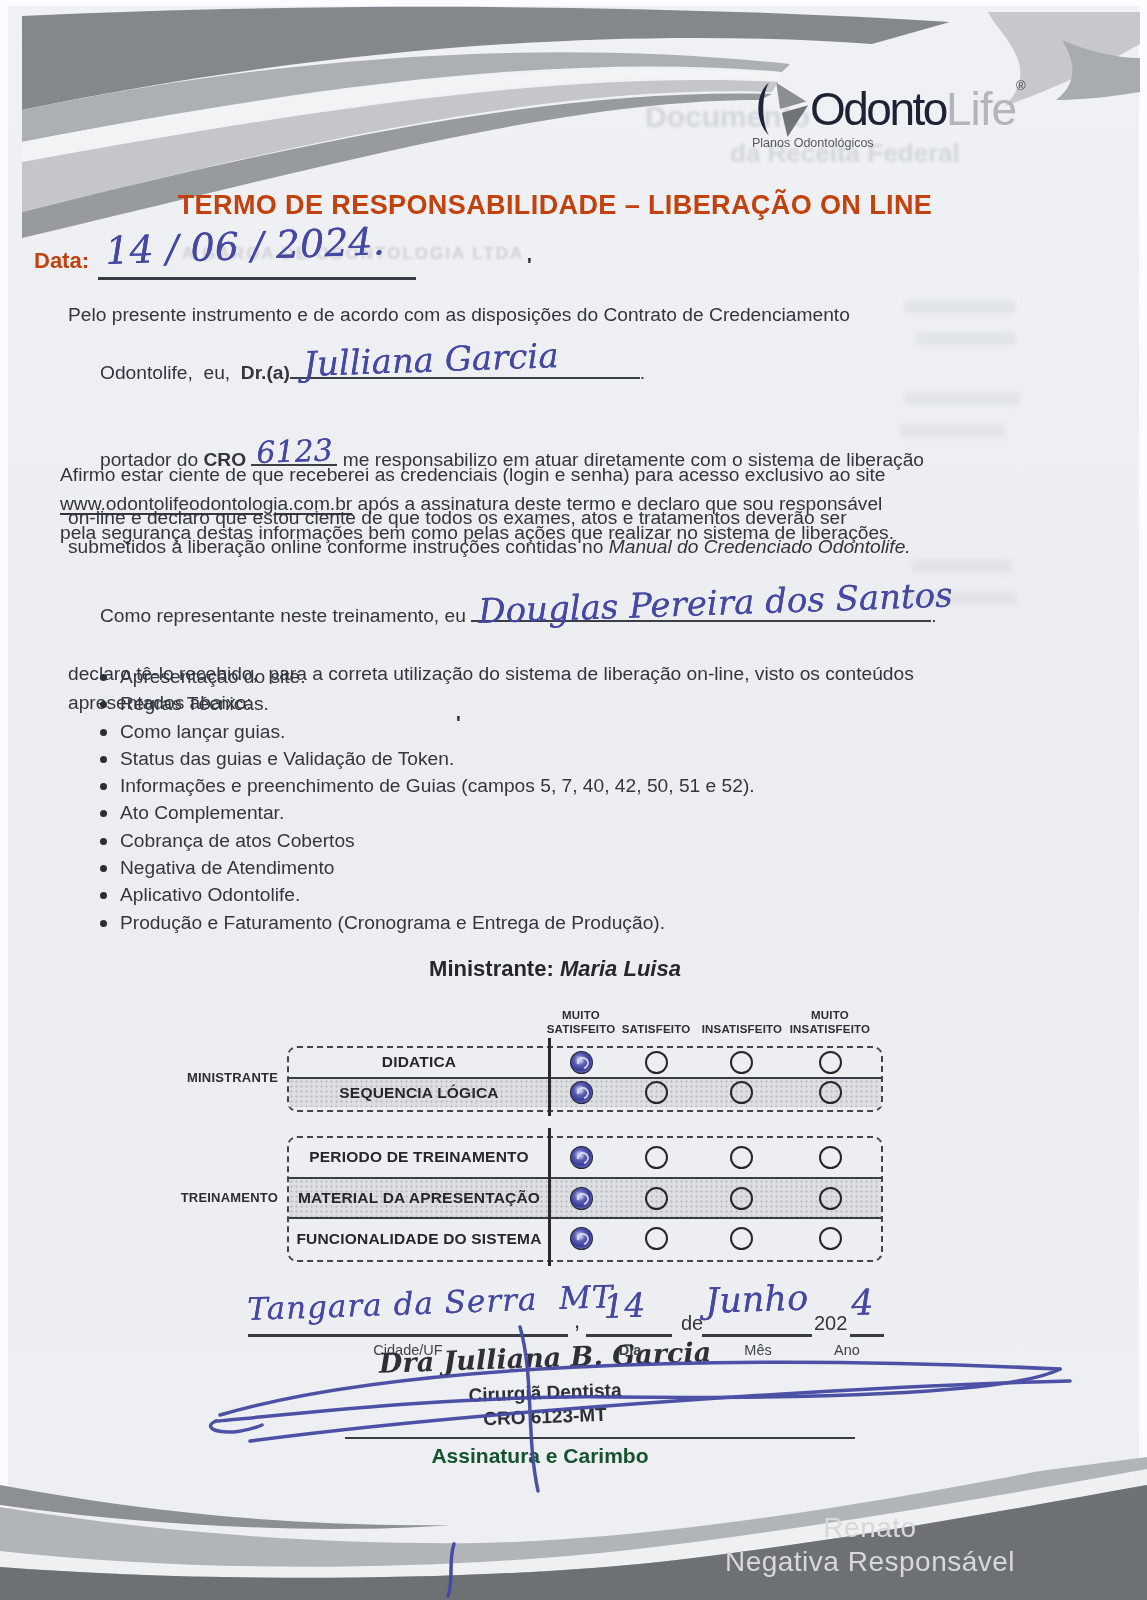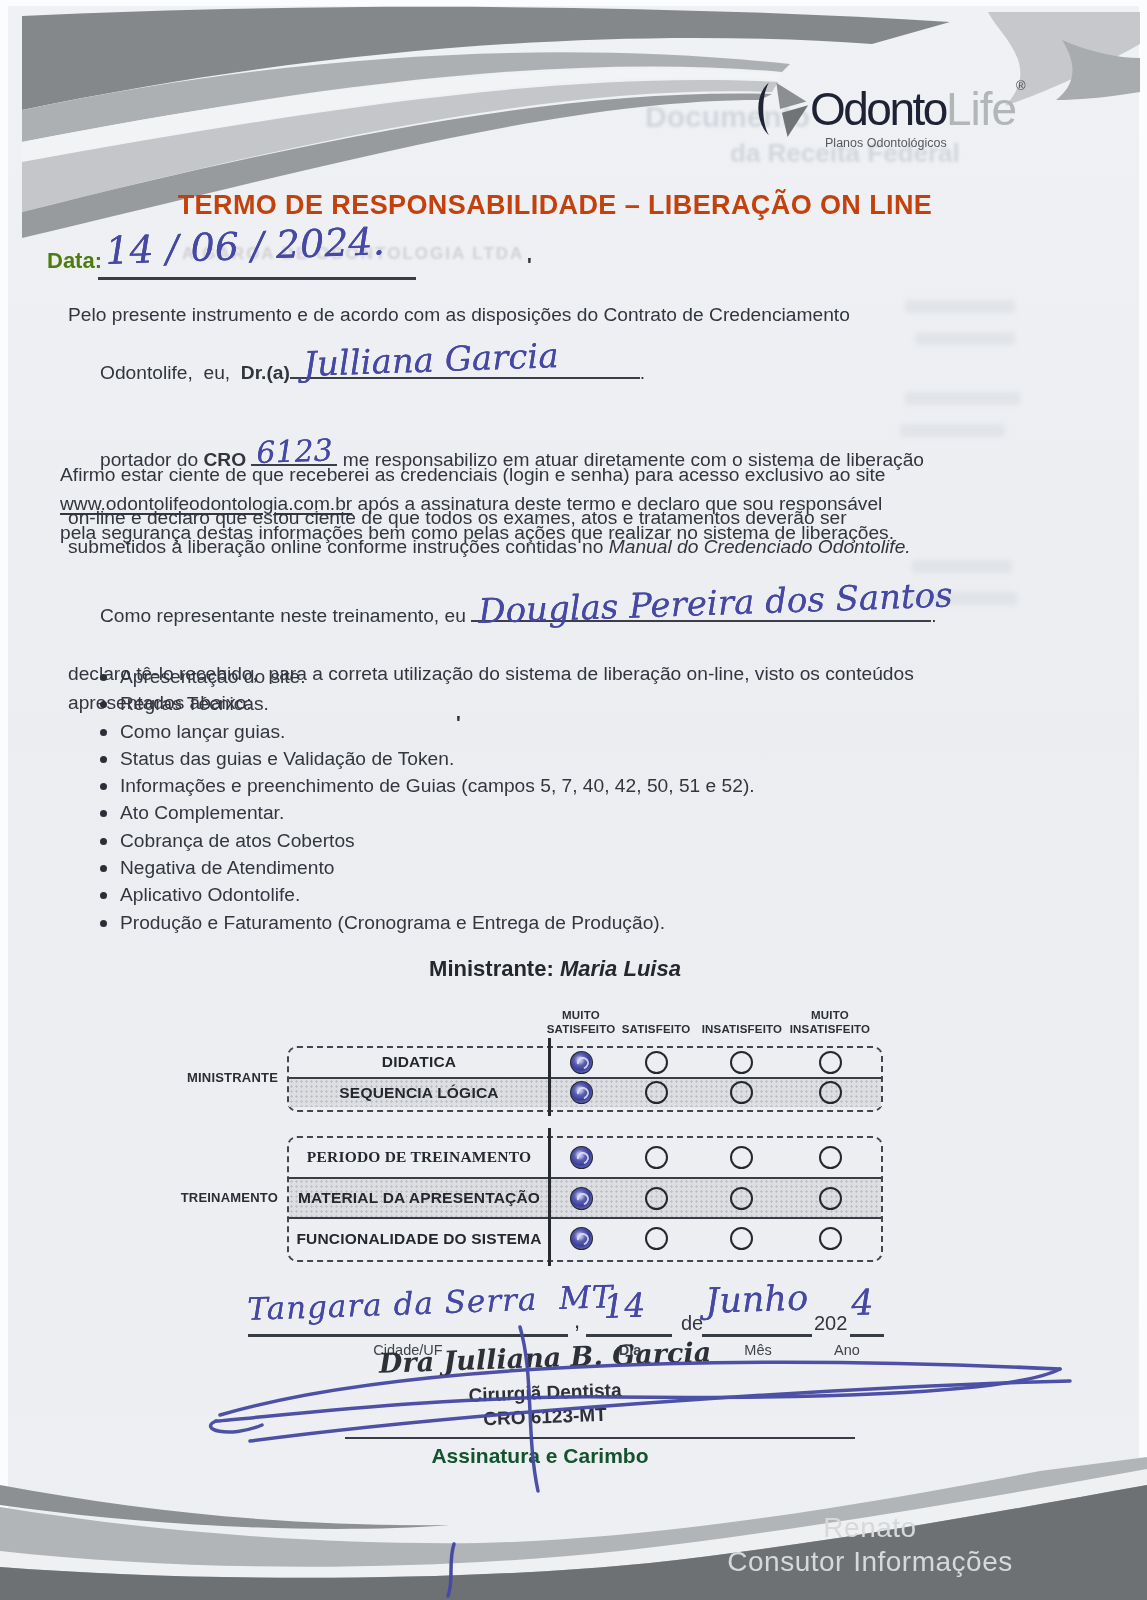--- a/index.html
+++ b/index.html
@@ -74,26 +74,26 @@
   <div class="smudge" style="left:900px;top:424px;width:105px;height:13px;"></div>
   <div class="smudge" style="left:912px;top:560px;width:100px;height:13px;"></div>
   <div class="smudge" style="left:905px;top:592px;width:112px;height:13px;"></div>
 
   <div class="abs" style="left:752px;top:78px;">
     <svg width="58" height="62" viewBox="0 0 62 64" style="vertical-align:middle;">
       <path d="M18,4 C3,16 3,46 18,60 C10,46 10,18 18,4 Z" fill="#1f2437"></path>
       <path d="M26,4 L58,24 L30,32 Z" fill="#8c8f92"></path>
       <path d="M32,36 L60,28 L38,62 Z" fill="#717477"></path>
     </svg><span class="nw" style="font-size:46px;font-weight:normal;color:#1d2234;letter-spacing:-2.5px;vertical-align:middle;">Odonto</span><span class="nw" style="font-size:46px;color:#b3b6b9;letter-spacing:-1px;vertical-align:middle;">Life</span><span style="font-size:13px;color:#4a4d52;vertical-align:top;">®</span>
-    <div style="text-align:center;font-size:12.5px;color:#55585d;margin-top:-4px;padding-right:6px;">Planos Odontológicos</div>
+    <div style="text-align:left;font-size:12.5px;color:#55585d;margin-top:-4px;padding-right:6px;">Planos Odontológicos</div>
   </div>
 
   <div class="abs title" style="left:0;top:190px;width:1110px;">TERMO DE RESPONSABILIDADE – LIBERAÇÃO ON LINE</div>
 
-  <div class="abs b" style="left:47px;top:248px;font-size:22px;color:#4d7c0f;">Data:</div>
+  <div class="abs b" style="left:34px;top:248px;font-size:22px;color:#c2410c;">Data:</div>
   <div class="abs" style="left:98px;top:277px;width:318px;height:2.5px;background:#383c44;"></div>
   <div class="abs hand hand-abs" style="left:106px;top:232px;font-size:38px;">14 / 06 / 2024.</div>
   <div class="stray" style="left:527px;top:254px;font-size:20px;">'</div>
   <div class="stray" style="left:456px;top:712px;font-size:20px;">'</div>
 
   <div class="abs body-text" style="left:68px;top:300px;">
     <div class="line"><span>Pelo presente instrumento e de acordo com as disposições do Contrato de Credenciamento</span></div>
     <div class="line">
       <span>Odontolife,  eu,  </span><span class="b">Dr.(a)</span><span class="blank" style="width:350px;"><span class="hand hand-abs" style="left:14px;bottom:-4px;font-size:34px;">Julliana Garcia</span></span><span>.</span>
     </div>
@@ -182,21 +182,21 @@
       <div class="cell c3">
           <span class="circle"></span>
         </div>
       <div class="cell c4">
           <span class="circle"></span>
         </div>
     </div>
   </div>
 
   <div class="sbox" style="left:287px;top:1136px;width:592px;height:122px;">
-    <div class="srow" style="height:38.7px;font-family:Liberation Serif, serif;">
+    <div class="srow" style="height:38.7px;">
       <div class="rlabel">PERIODO DE TREINAMENTO</div>
       <div class="cell c1">
           <span class="circle filled"></span>
         </div>
       <div class="cell c2">
           <span class="circle"></span>
         </div>
       <div class="cell c3">
           <span class="circle"></span>
         </div>
@@ -274,14 +274,14 @@
   <svg class="abs" style="left:0;top:1455px;" width="1147" height="145" viewBox="0 0 1147 145">
     <path d="M0,52 C160,78 330,90 480,88 C660,84 860,50 1040,16 L1147,2 L1147,145 L0,145 Z" fill="#b2b5b8"></path>
     <path d="M0,30 C150,58 300,72 450,70 C320,80 140,70 0,50 Z" fill="#8d9093"></path>
     <path d="M0,96 C200,118 430,116 620,96 C810,74 980,44 1147,14 L1147,30 C990,58 830,88 650,108 C470,126 210,128 0,112 Z" fill="#eef0f2"></path>
     <path d="M0,112 C210,128 470,126 650,108 C830,88 990,58 1147,30 L1147,145 L0,145 Z" fill="#6e7174"></path>
   </svg>
   <svg class="abs" style="left:444px;top:1540px;" width="20" height="60" viewBox="0 0 20 60">
     <path d="M10,4 C4,22 10,40 4,56" stroke="#474aa5" stroke-width="3.5" fill="none" stroke-linecap="round"></path>
   </svg>
   <div class="footer-text" style="left:650px;top:1512px;width:440px;font-size:28px;">Renato</div>
-  <div class="footer-text" style="left:650px;top:1546px;width:440px;font-size:28px;">Consutor Informações</div>
+  <div class="footer-text" style="left:650px;top:1546px;width:440px;font-size:28px;">Negativa Responsável</div>
 </div>
 
 </body></html>

